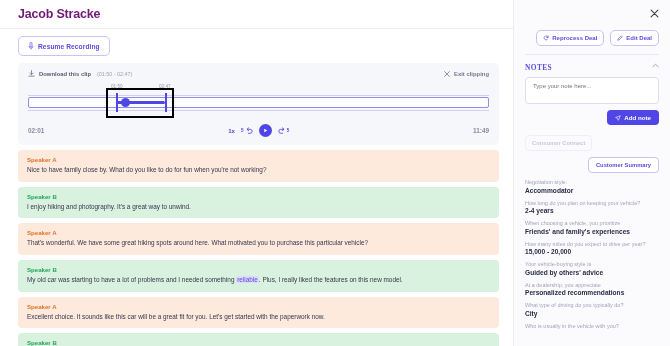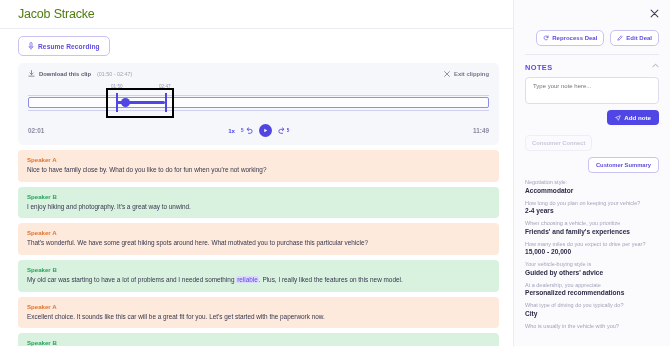--- a/index.html
+++ b/index.html
@@ -9,21 +9,21 @@
     background: #ffffff;
     font-family: "Liberation Sans", sans-serif;
     color: #2b2b3d;
   }
   .app { position: relative; width: 670px; height: 346px; display: flex; background:#fff; }
 
   
   .left { width: 513px; height: 346px; display:flex; flex-direction:column; background:#fff; }
 
   .titlebar { height: 28px; display:flex; align-items:center; padding: 0 0 0 18px; }
-  .title { font-size: 12.5px; font-weight: 400; letter-spacing: -.2px; color:#4d7c0f; }
+  .title { font-size: 12.5px; font-weight: 700; letter-spacing: -.2px; color:#701a75; }
 
   .divider-h { height:1px; background:#ebebf2; width:100%; }
 
   .rec-row { padding: 7px 0 5px 18px; }
   .resume-btn {
     display:inline-flex; align-items:center; gap:4px;
     border:1px solid #c7c4f3; border-radius:5px;
     background:#fff; color:#5b4ce0;
     font-size:6.6px; font-weight:700; letter-spacing:.1px;
     padding:5px 9px; cursor:pointer;
@@ -93,21 +93,21 @@
   .deal-btns { display:flex; gap:6px; justify-content:flex-end; padding: 4px 11px 8px 0; }
   .oline-btn {
     display:inline-flex; align-items:center; gap:3px;
     border:1px solid #c7c4f3; border-radius:5px; background:#fff;
     color:#5b4ce0; font-size:6px; font-weight:700; padding:4px 6px; cursor:pointer;
   }
   .oline-btn svg { width:6px; height:6px; display:block; }
 
   .sec-div { height:1px; background:#e9e9f3; margin: 0 11px; }
 
-  .notes-head { display:flex; align-items:flex-start; justify-content:space-between; padding: 8px 11px 5px 11px; }
+  .notes-head { display:flex; align-items:flex-start; justify-content:space-between; padding: 8px 11px 5px 11px; font-family: Liberation Serif, serif; }
   .sec-title { font-size:7.4px; font-weight:700; color:#5b4ce0; letter-spacing:.4px; }
   .chev { width:7px; height:5px; display:block; cursor:pointer; }
 
   .note-input {
     margin: 0 11px; height:27px; border:1px solid #ddddf0; border-radius:4px;
     background:#fff; font-size:6px; color:#b5b5c8; padding:5px 7px;
     font-family:"Liberation Sans", sans-serif; width:calc(100% - 22px); resize:none; outline:none;
   }
   .add-row { display:flex; justify-content:flex-end; padding: 6px 11px 0 0; }
   .add-note {

